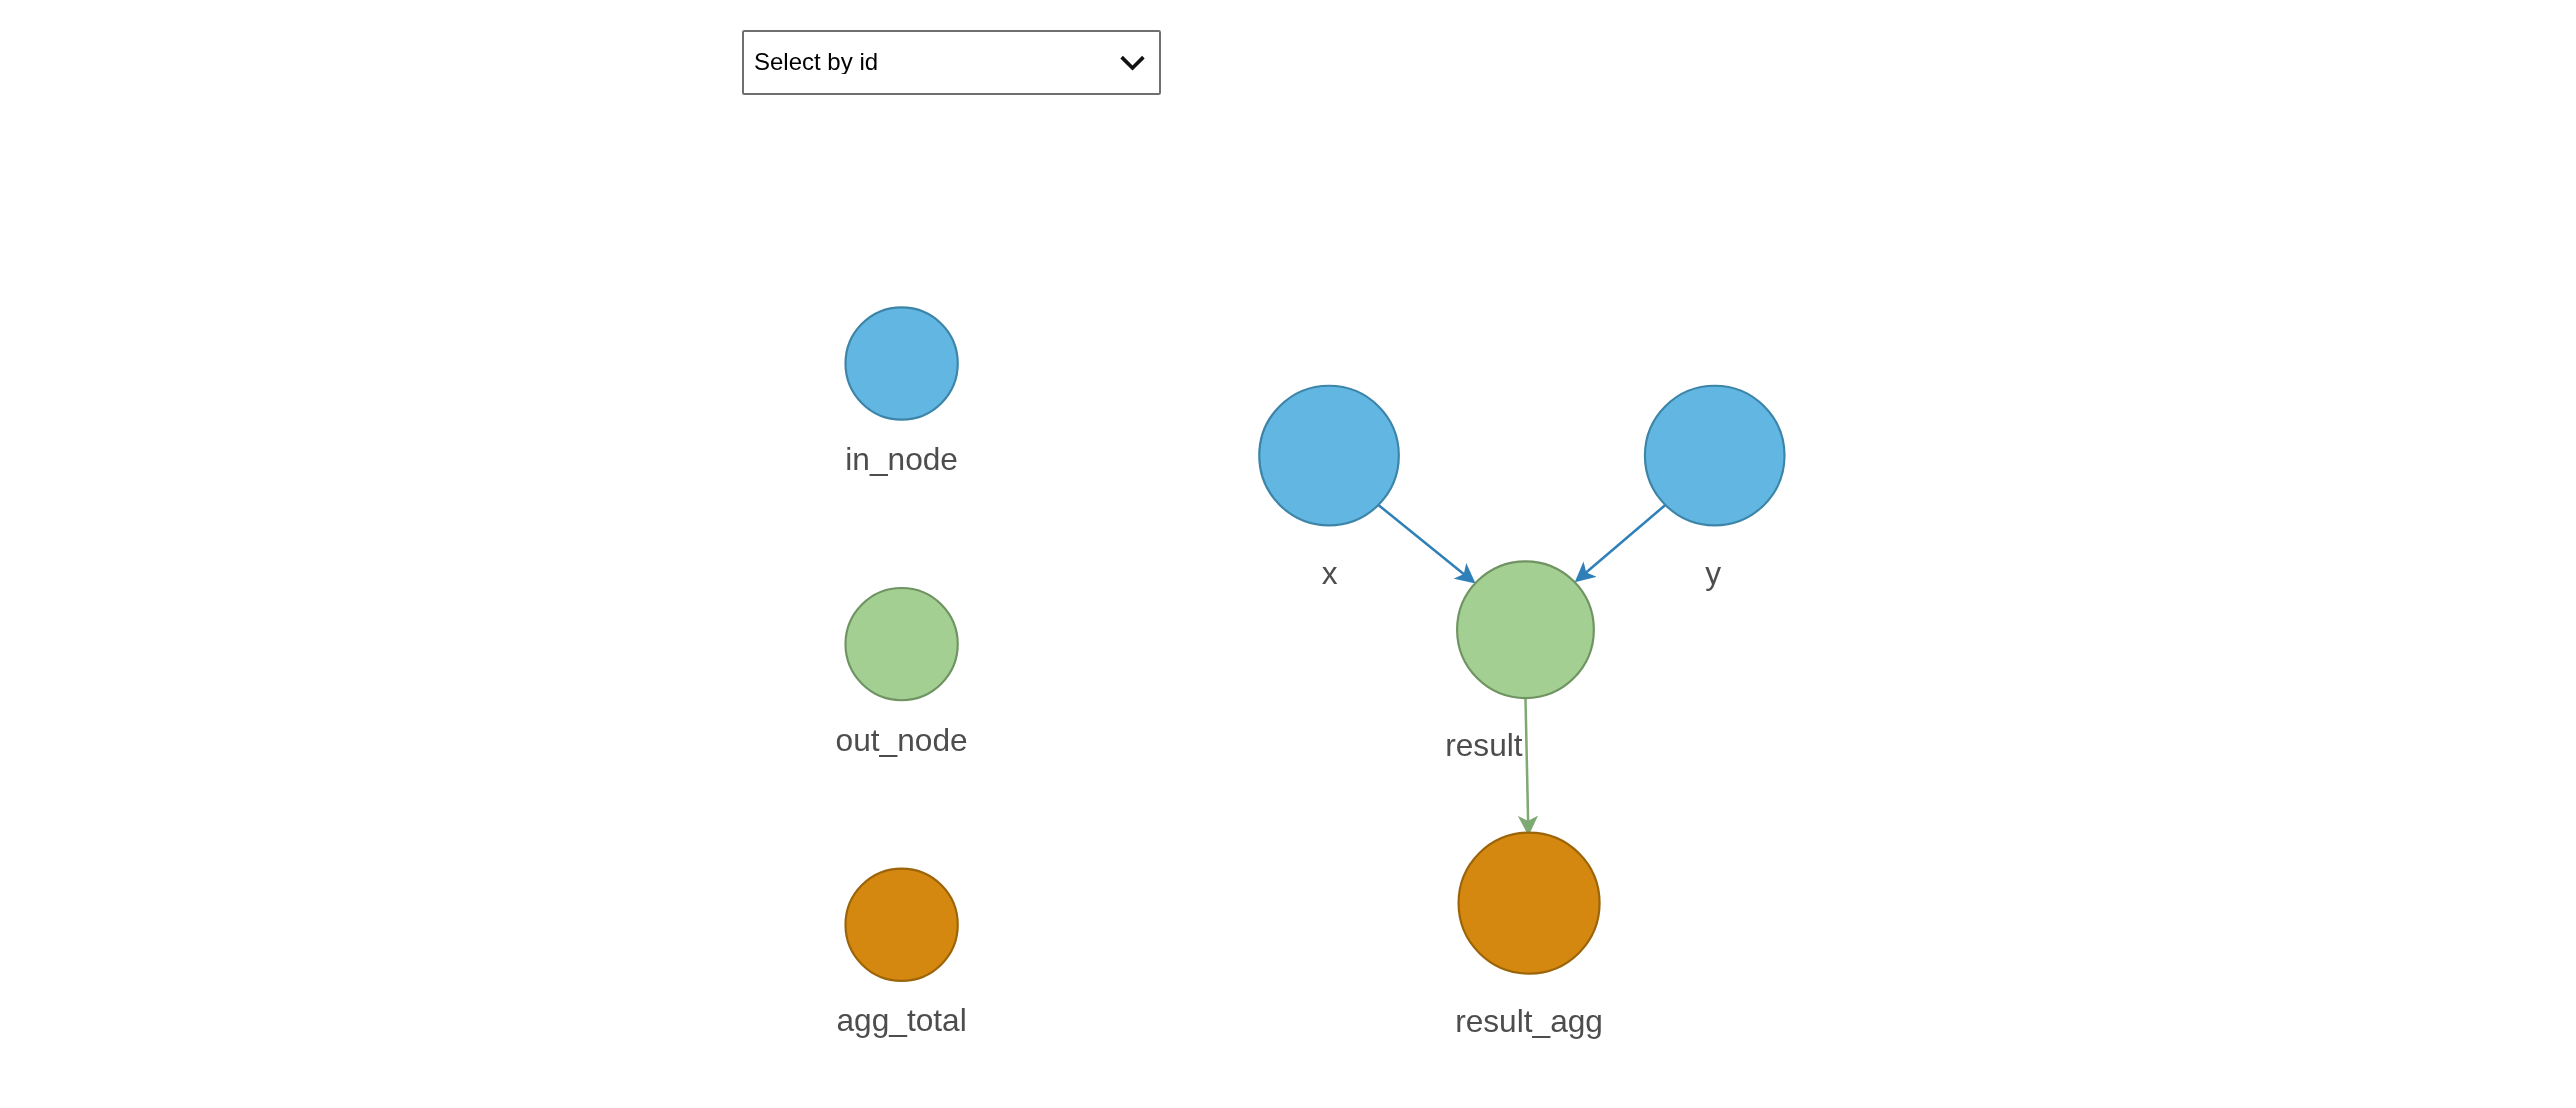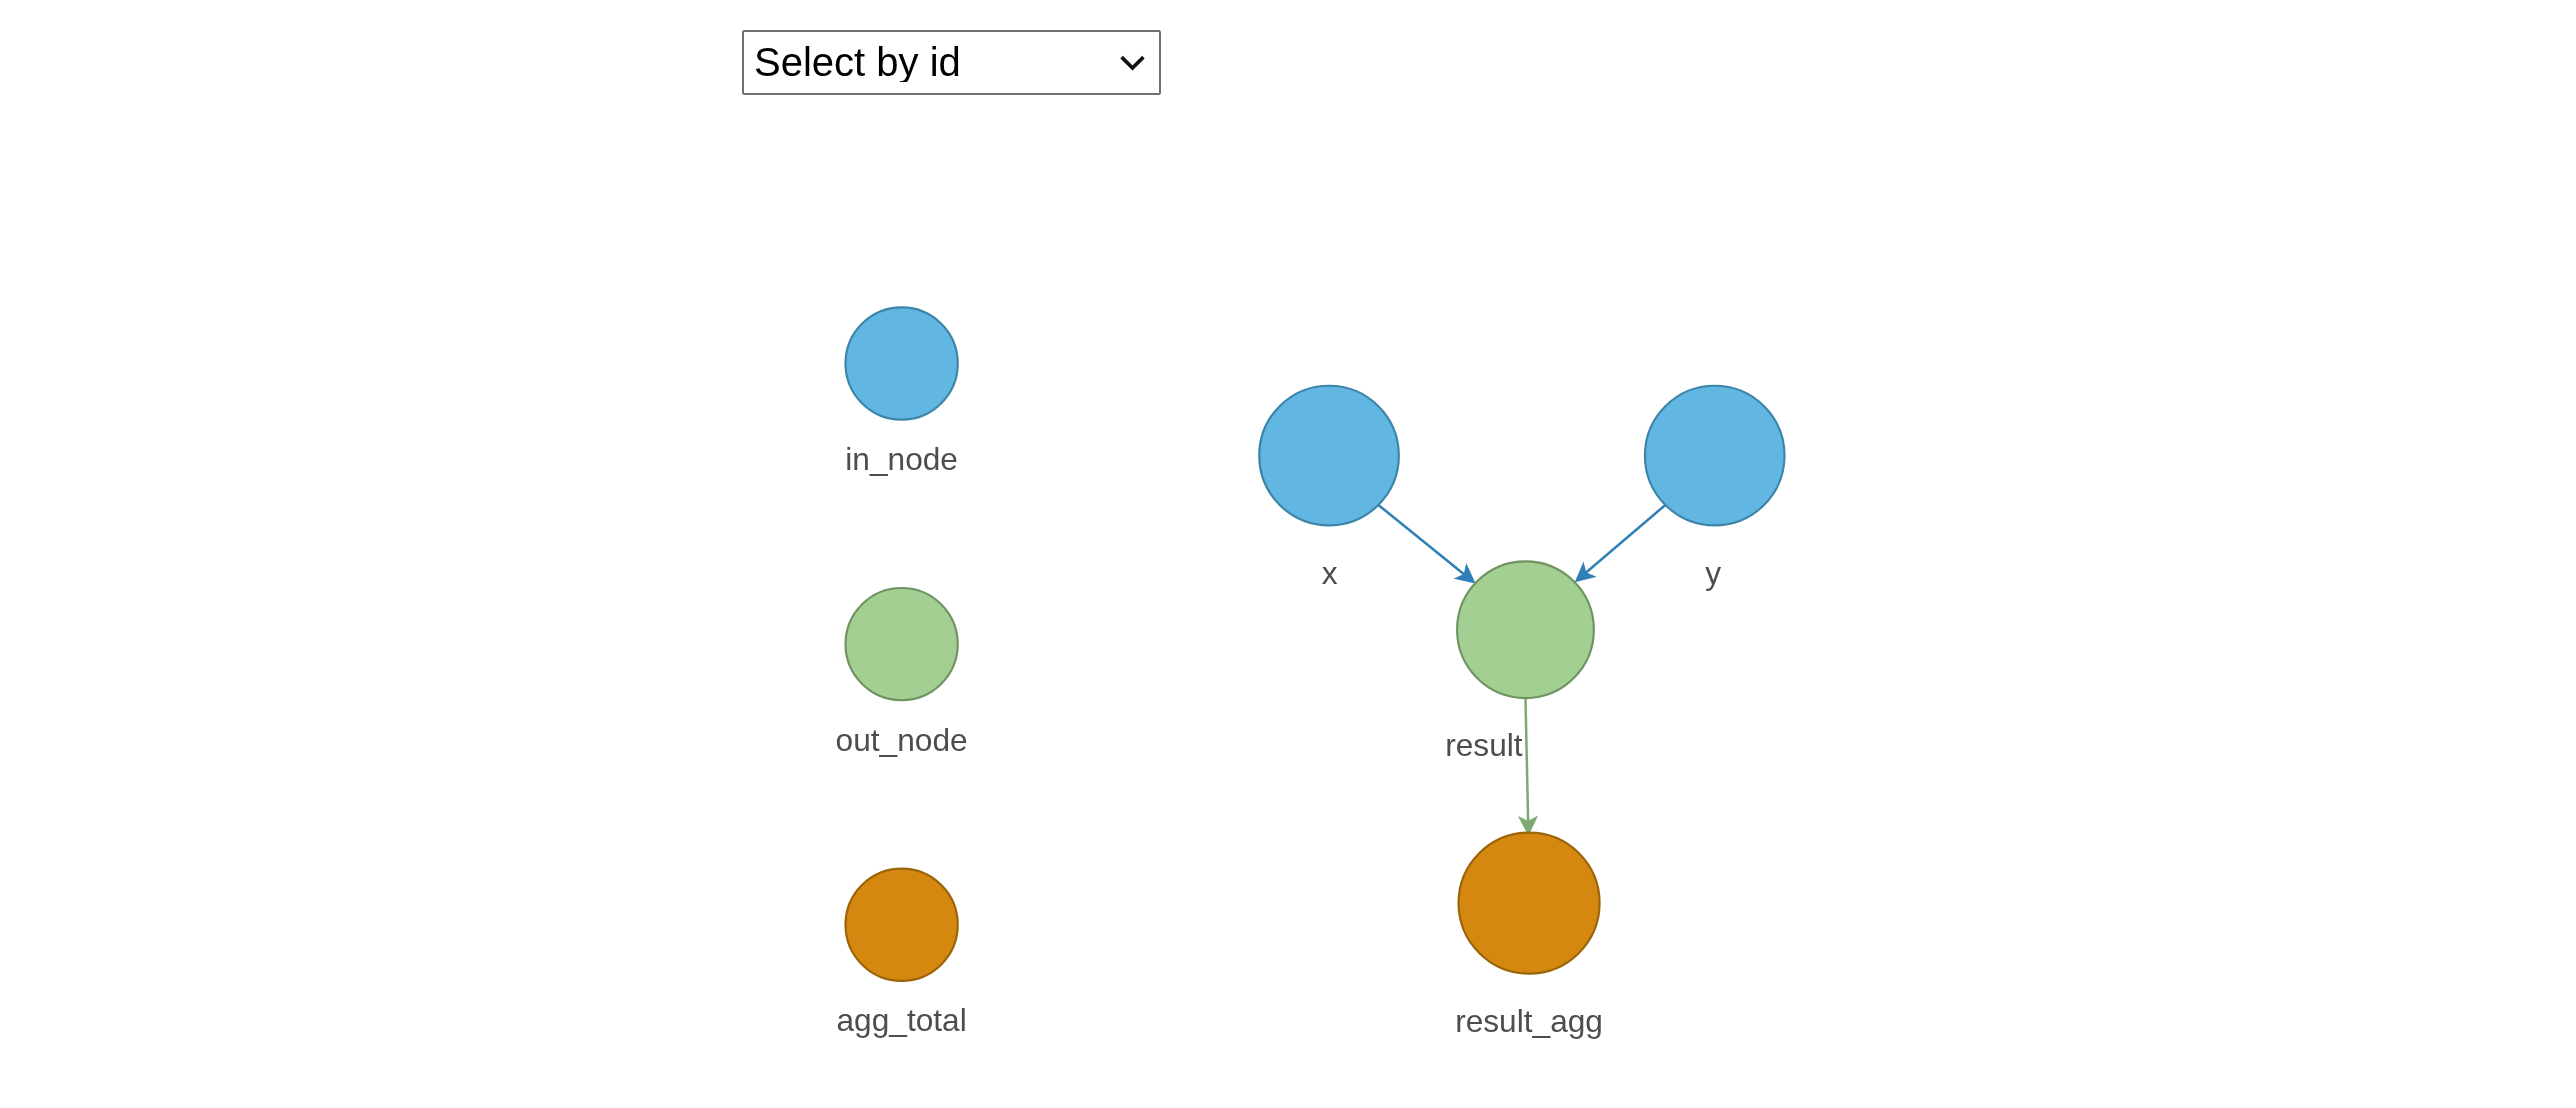--- a/index.html
+++ b/index.html
@@ -31,21 +31,21 @@
     background: #ffffff;
     border: 2.2px solid #6f6f6f;
     border-radius: 2.2px;
     display: flex;
     align-items: center;
     padding: 0 10px;
     margin-bottom: 30px;
     cursor: default;
   }
   .select-label {
-    font-size: 40px;
+    font-size: 24px;
     line-height: 1;
     color: #000000;
     white-space: nowrap;
     flex: 1 1 auto;
     overflow: hidden;
   }
   .select-chevron {
     flex: 0 0 auto;
     width: 33px;
     height: 33px;

